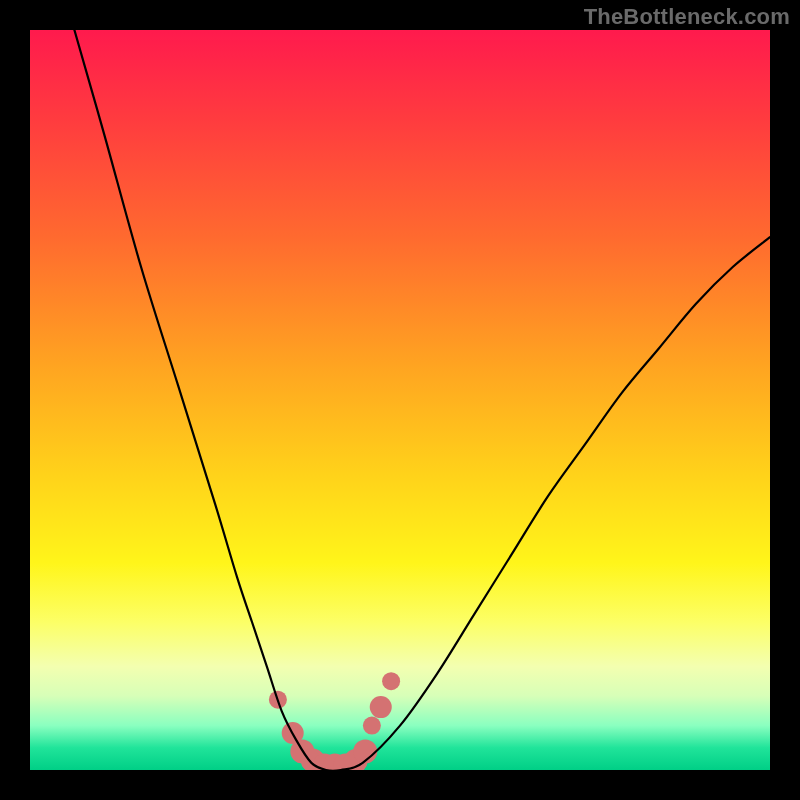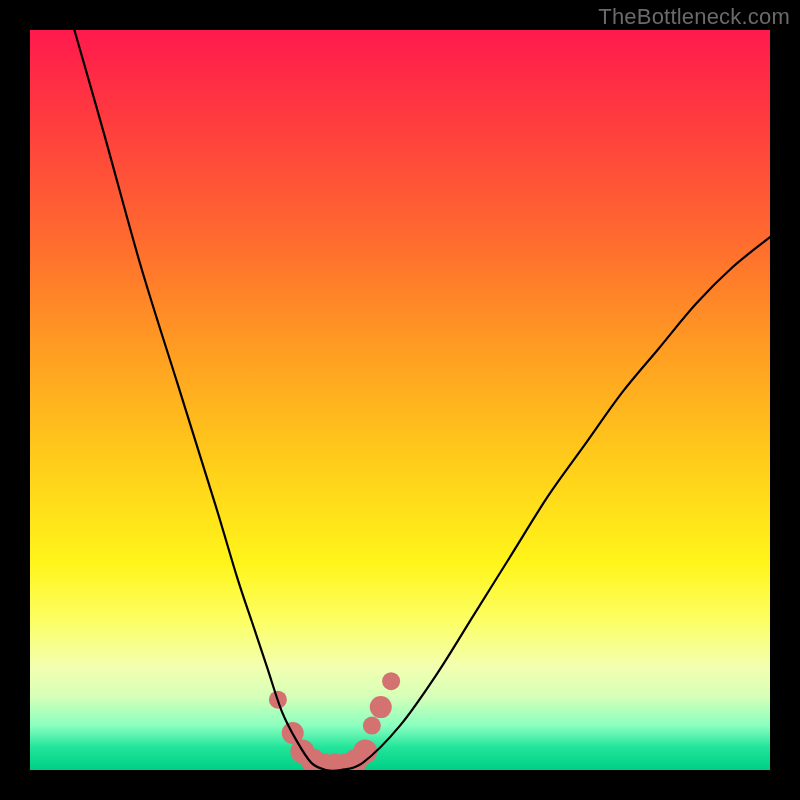--- a/index.html
+++ b/index.html
@@ -38,21 +38,21 @@
       #20e49a 97%,
       #00cf86 100%
     );
   }
   .watermark {
     position: absolute;
     top: 4px;
     right: 10px;
     font-family: Arial, Helvetica, sans-serif;
     font-size: 22px;
-    font-weight: 400;
+    font-weight: 700;
     color: #6a6a6a;
     letter-spacing: 0.2px;
   }
   svg.curve {
     position: absolute;
     top: 0;
     left: 0;
     width: 740px;
     height: 740px;
     overflay: visible;

